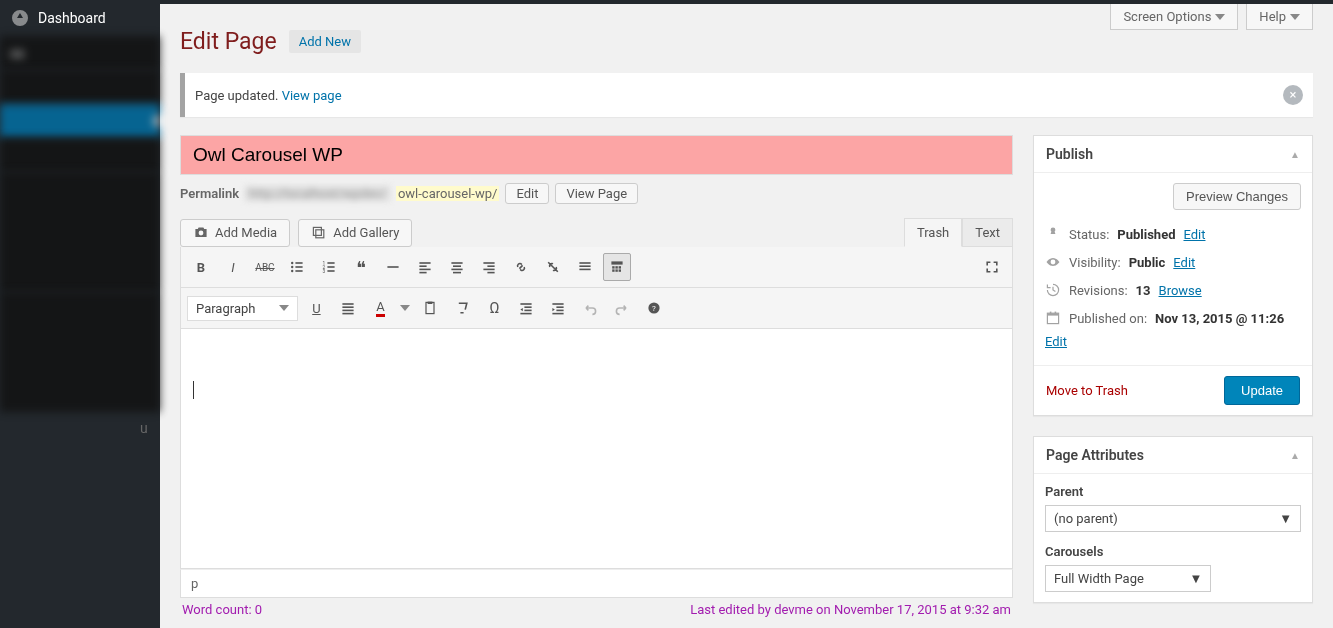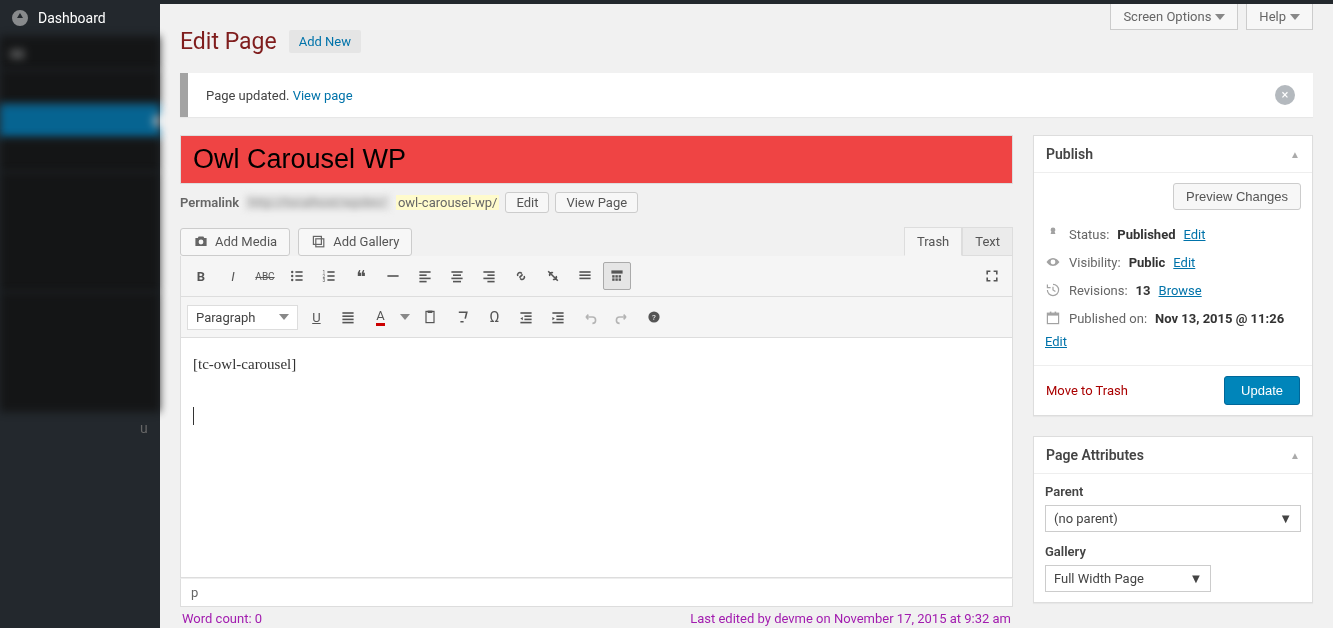--- a/index.html
+++ b/index.html
@@ -21,29 +21,29 @@
 .main { flex: 1; padding: 0 20px; overflow: hidden; position: relative; }
 .topbar { position: absolute; top: 0; left: 0; right: 0; height: 4px; background: #23282d; }
 .screen-opts { position: absolute; top: 4px; right: 20px; display: flex; gap: 8px; }
 .screen-btn { background: #f7f7f7; border: 1px solid #ccc; border-top: none; padding: 5px 12px; font-size: 13px; color: #666; cursor: pointer; display: flex; align-items: center; gap: 4px; }
 .tri-down { width: 0; height: 0; border-left: 5px solid transparent; border-right: 5px solid transparent; border-top: 6px solid #888; }
 
 .page-title-row { display: flex; align-items: center; gap: 12px; margin-top: 28px; }
 h1.page-title { font-size: 23px; font-weight: 400; color: #7f1d1d; }
 .add-new-btn { background: #e5e5e5; color: #0073aa; padding: 4px 10px; font-size: 13px; cursor: pointer; border-radius: 2px; }
 
-.notice { background: #fff; border-left: 8px solid #a3a3a3; padding: 12px 18px; margin-top: 18px; display: flex; justify-content: space-between; align-items: center; box-shadow: 0 1px 1px rgba(0,0,0,.04); }
+.notice { background: #fff; border-left: 5px solid #a3a3a3; padding: 12px 10px; margin-top: 18px; display: flex; justify-content: space-between; align-items: center; box-shadow: 0 1px 1px rgba(0,0,0,.04); }
 .notice a { color: #0073aa; text-decoration: none; }
 .notice .dismiss { width: 20px; height: 20px; border-radius: 50%; background: #b4b9be; color: #fff; text-align: center; line-height: 20px; cursor: pointer; }
 
 .content-row { display: flex; gap: 20px; margin-top: 18px; }
 .editor-col { flex: 1; }
 .side-col { width: 280px; flex-shrink: 0; }
 
-.title-input { width: 100%; font-size: 27px; padding: 8px 12px; border: 1px solid #ddd; background: #ef4444; outline: none; }
+.title-input { width: 100%; font-size: 19px; padding: 8px 12px; border: 1px solid #ddd; background: #fca5a5; outline: none; }
 .permalink-row { display: flex; align-items: center; gap: 6px; margin-top: 8px; font-size: 13px; color: #666; }
 .permalink-row .label { font-weight: 600; color: #666; }
 .permalink-row .blurred-url { filter: blur(3px); background: #ddd; color: #999; padding: 0 4px; }
 .permalink-row .slug { background: #fffbcc; padding: 0 2px; }
 .permalink-row .btn-small { border: 1px solid #ccc; background: #f7f7f7; padding: 2px 10px; cursor: pointer; border-radius: 3px; color: #555; }
 
 .media-row { display: flex; align-items: center; gap: 8px; margin-top: 14px; }
 .media-btn { display: flex; align-items: center; gap: 6px; border: 1px solid #ccc; background: #f7f7f7; padding: 5px 12px; cursor: pointer; border-radius: 3px; color: #555; font-size: 13px; }
 .editor-tabs { margin-left: auto; display: flex; }
 .etab { border: 1px solid #ddd; padding: 6px 12px; background: #ebebeb; color: #555; cursor: pointer; font-size: 13px; }
@@ -325,21 +325,20 @@
             </div>
           <div class="tbtn">
               <svg viewBox="0 0 20 20">
                 <circle cx="10" cy="10" r="7" fill="#555"></circle>
                 <text x="10" y="14" text-anchor="middle" fill="#fff" font-size="10">?</text>
               </svg>
             </div>
         </div>
 
         <div class="editor-area">
-          <div>[tc-owl-carousel]</div>
           <br><br>
           <span class="cursor"></span>
         </div>
 
         <div class="editor-status">
           <span>p</span>
         </div>
         <div class="editor-footer">
           <span>Word count: 0</span>
           <span>Last edited by devme on November 17, 2015 at 9:32 am</span>
@@ -402,21 +401,21 @@
           <h2>
             <span>Page Attributes</span>
             <span class="tri">▲</span>
           </h2>
           <div class="inside">
             <span class="attr-label">Parent</span>
             <div class="attr-select">
               <span>(no parent)</span>
               <span>▼</span>
             </div>
-            <span class="attr-label">Gallery</span>
+            <span class="attr-label">Carousels</span>
             <div class="attr-select" style="width:65%;margin-bottom:0">
               <span>Full Width Page</span>
               <span>▼</span>
             </div>
           </div>
         </div>
       </div>
     </div>
   </div>
 </div>

